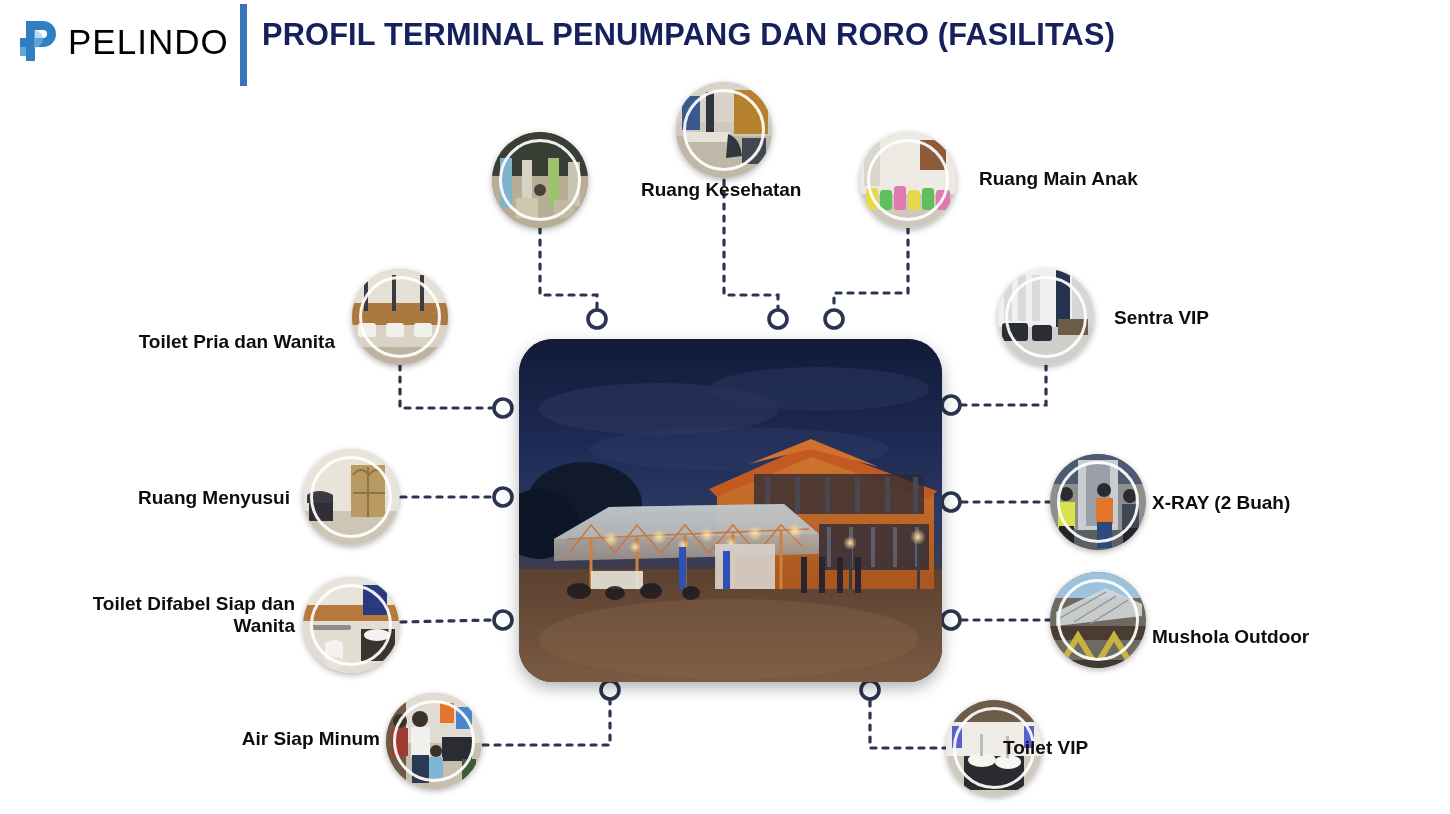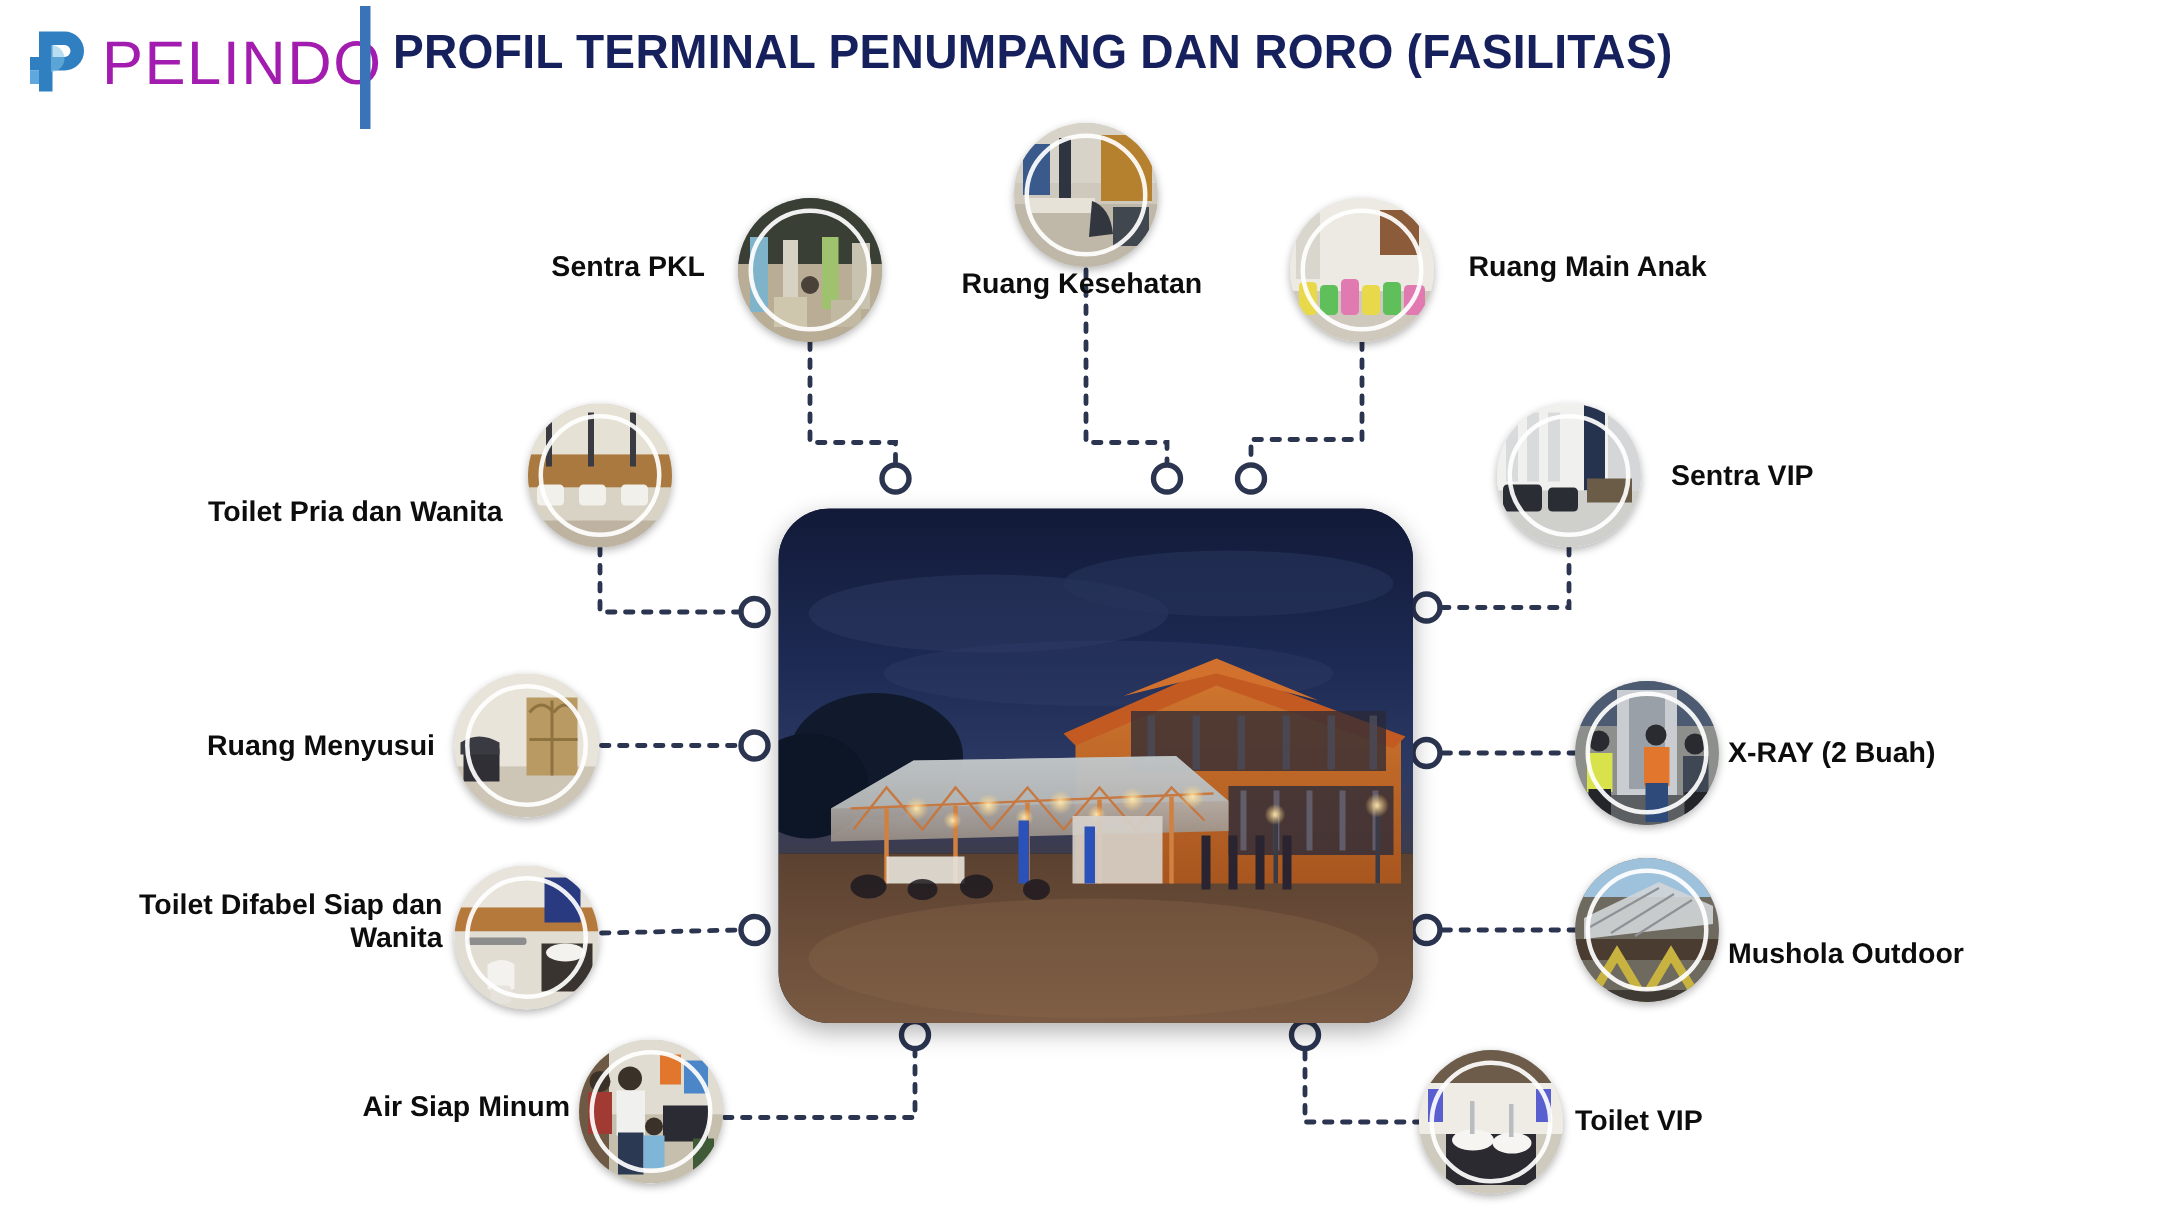--- a/index.html
+++ b/index.html
@@ -9,21 +9,21 @@
     font-family:"Liberation Sans", sans-serif;
     overflow:hidden;
     position:relative;
   }
   .stage{position:relative;width:1450px;height:814px;}
 
   
   .header{position:absolute;left:0;top:0;width:1450px;height:88px;}
   .logo-wrap{position:absolute;left:18px;top:18px;display:flex;align-items:center;gap:8px;}
   .logo-mark{width:42px;height:48px;position:relative;}
-  .logo-text{font-size:41px;font-weight:400;letter-spacing:1px;color:#a21caf;
+  .logo-text{font-size:35px;font-weight:400;letter-spacing:1px;color:#000000;
     font-family:"Liberation Sans", sans-serif;}
   .divider{position:absolute;left:240px;top:4px;width:7px;height:82px;background:#3a74b8;}
   .title{position:absolute;left:262px;top:16px;font-size:32px;font-weight:bold;
     color:#16205c;letter-spacing:0.2px;white-space:nowrap;
     font-family:"Liberation Sans", sans-serif;
     transform:scaleX(0.96);transform-origin:left center;}
 
   
   .center-photo{
     position:absolute;left:519px;top:339px;width:423px;height:343px;
@@ -243,21 +243,20 @@
       <rect x="8" y="26" width="12" height="50" fill="#7fb3c9"></rect>
       <rect x="30" y="28" width="10" height="46" fill="#d7d2c4"></rect>
       <rect x="56" y="26" width="11" height="48" fill="#9fc26f"></rect>
       <rect x="76" y="30" width="12" height="44" fill="#c8c2b0"></rect>
       <rect x="24" y="66" width="22" height="20" fill="#cfc6ae"></rect>
       <rect x="62" y="68" width="20" height="18" fill="#c2b9a2"></rect>
       <circle cx="48" cy="58" r="6" fill="#4a4238"></circle>
     </svg>
     <span class="ring"></span>
   </div>
-  <div class="lbl r" style="left:200px;top:168px;width:270px;">Sentra PKL</div>
 
   <div class="badge" style="left:676px;top:82px;width:96px;height:96px;">
     <svg class="ph" viewBox="0 0 96 96">
         <rect width="96" height="96" fill="#cfc9bd"></rect>
       <rect x="0" y="0" width="96" height="40" fill="#d8d3c8"></rect>
       <rect x="58" y="8" width="34" height="44" fill="#b5812f"></rect>
       <rect x="6" y="14" width="18" height="34" fill="#3a5a8c"></rect>
       <rect x="30" y="10" width="8" height="40" fill="#2e3440"></rect>
       <rect x="0" y="54" width="96" height="42" fill="#bfb7a8"></rect>
       <rect x="10" y="50" width="44" height="10" fill="#e6e2d8"></rect>
@@ -452,15 +451,15 @@
       <rect x="18" y="56" width="60" height="34" fill="#2a2a30"></rect>
       <ellipse cx="36" cy="60" rx="14" ry="7" fill="#f6f5f2"></ellipse>
       <ellipse cx="62" cy="62" rx="13" ry="7" fill="#f6f5f2"></ellipse>
       <rect x="34" y="34" width="3" height="22" fill="#b9bdc0"></rect>
       <rect x="60" y="36" width="3" height="22" fill="#b9bdc0"></rect>
       <rect x="6" y="26" width="10" height="22" fill="#5a5fd0"></rect>
       <rect x="78" y="26" width="10" height="22" fill="#5a5fd0"></rect>
     </svg>
     <span class="ring"></span>
   </div>
-  <div class="lbl" style="left:1050px;top:737px;">Toilet VIP</div>
+  <div class="lbl" style="left:1003px;top:737px;">Toilet VIP</div>
 
 </div>
 
 </body></html>

